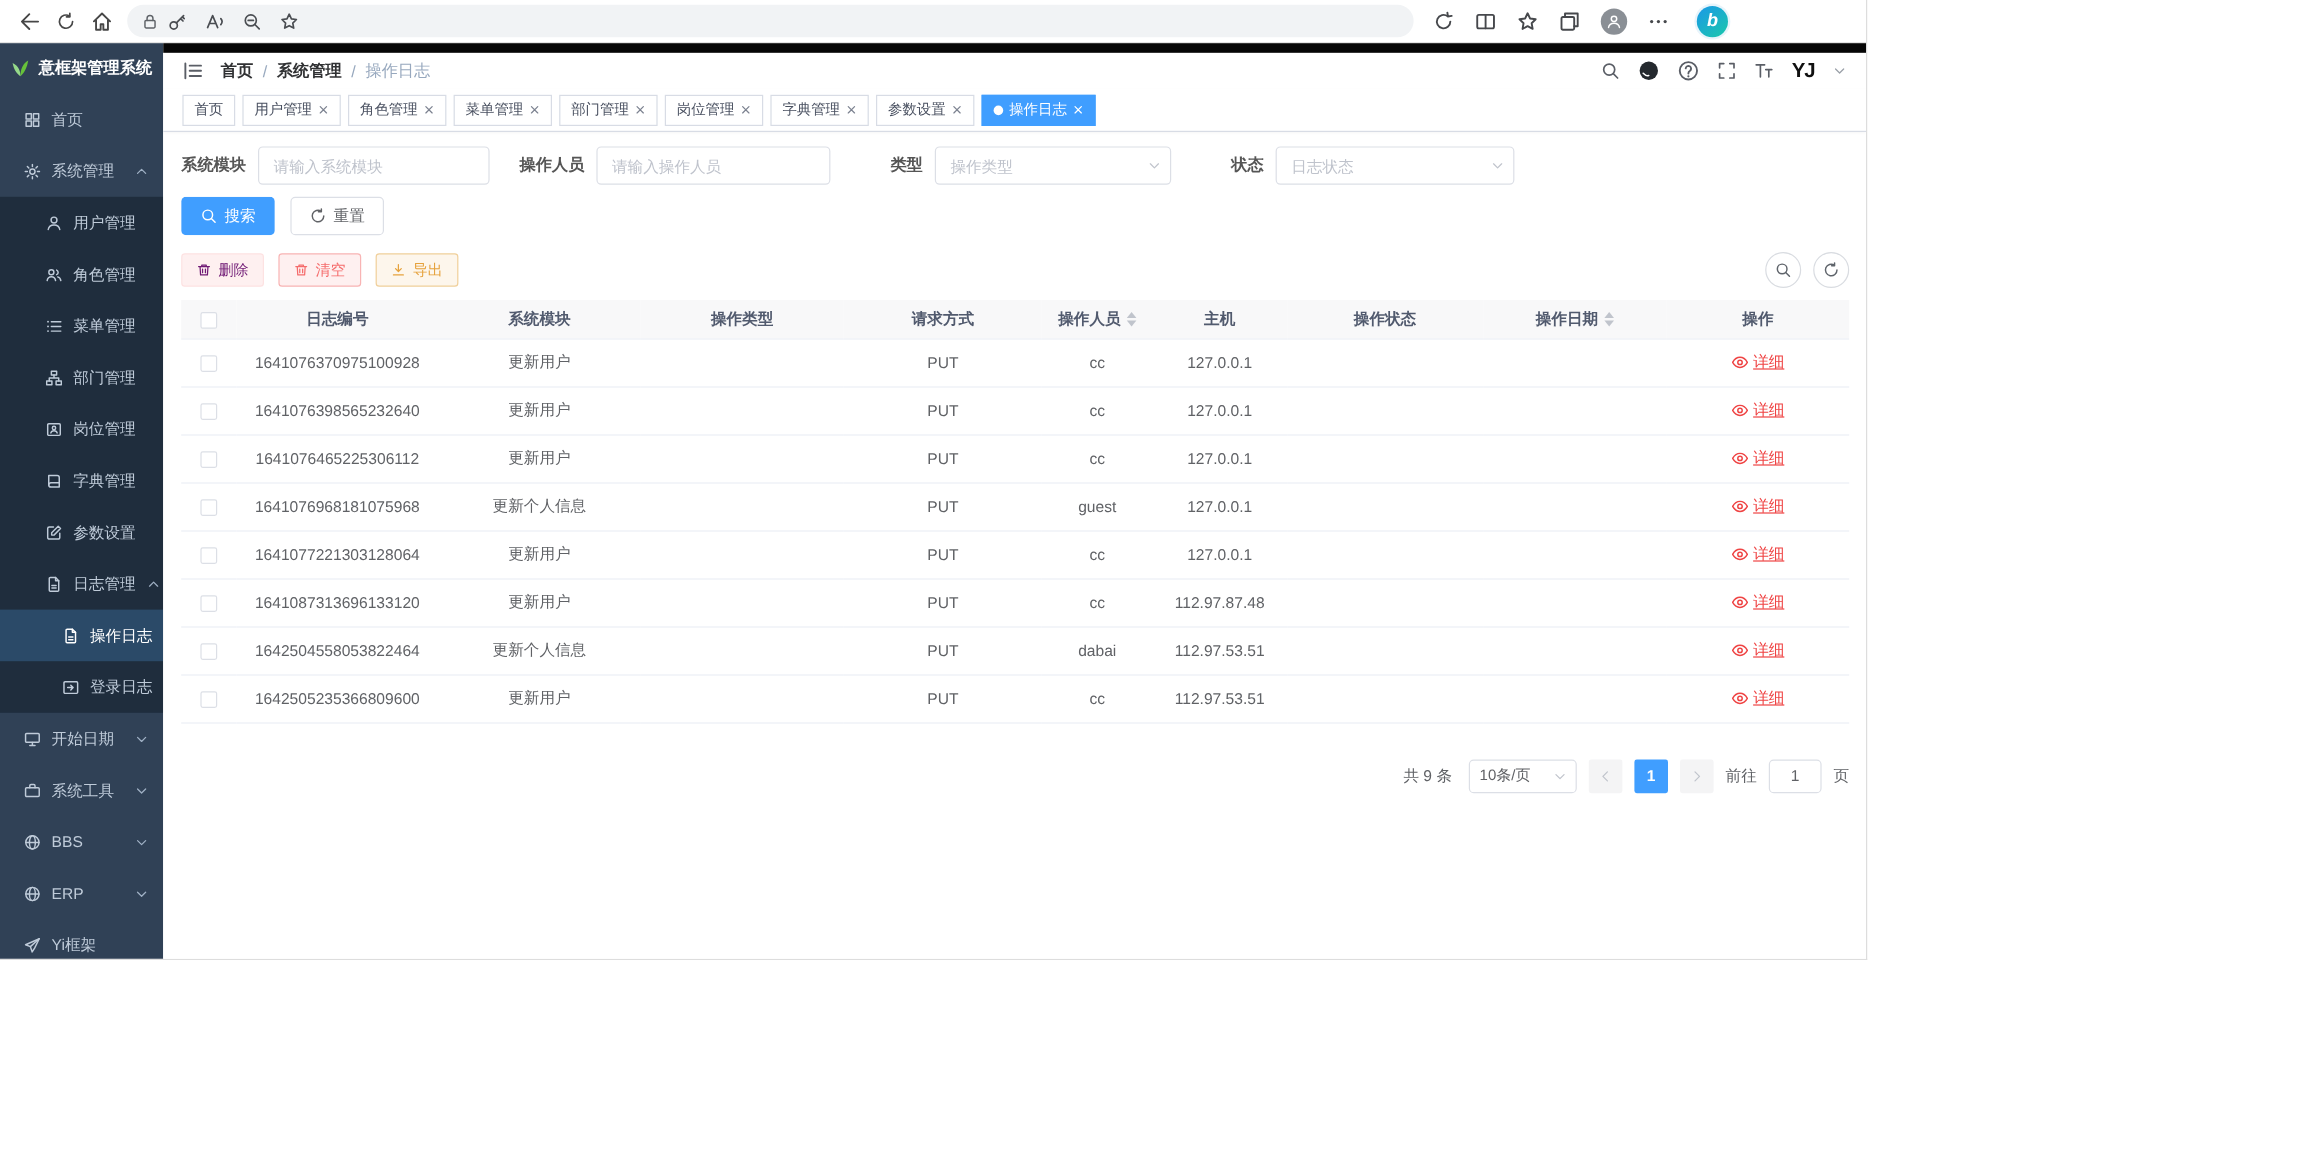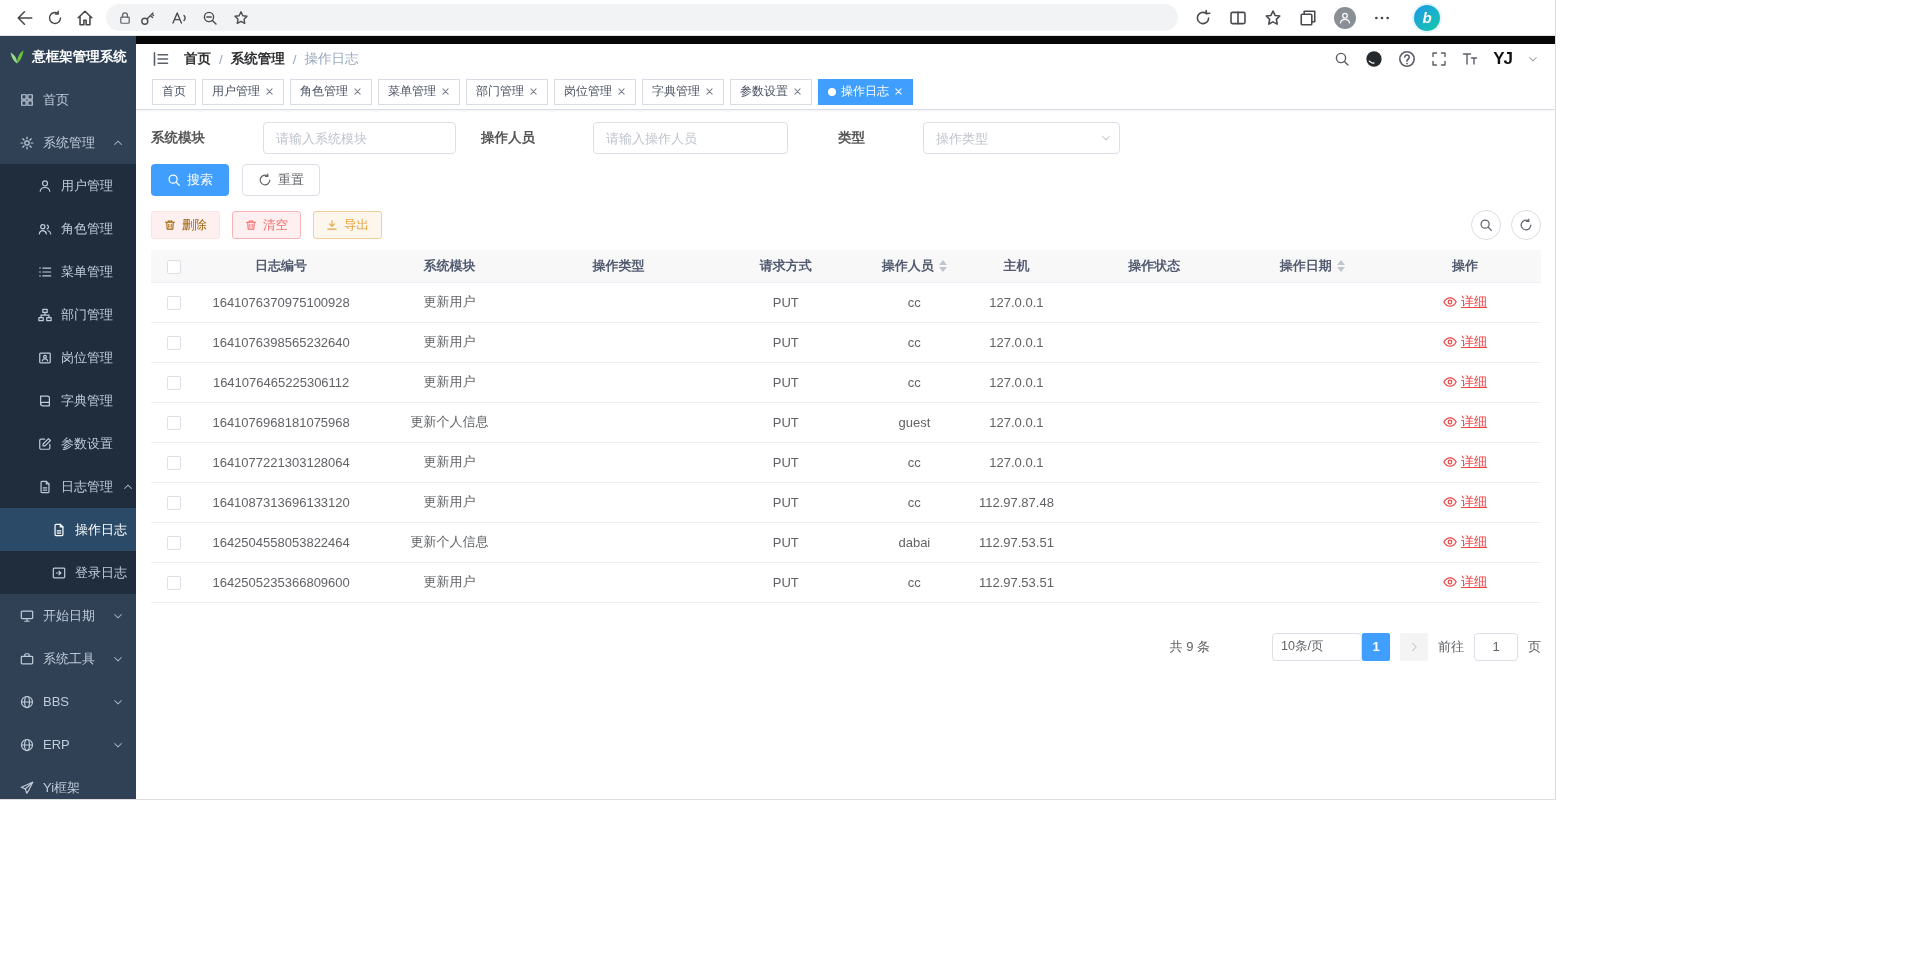--- a/index.html
+++ b/index.html
@@ -52,35 +52,35 @@
   .tab.active { background:#409eff; border-color:#409eff; color:#fff; }
   .tab.active .tab-x { color:#fff; }
   .tab-dot { width:8px; height:8px; border-radius:50%; background:#fff; }
 
   .content { flex:1; padding:12px 14px 0 15px; overflow:hidden; }
 
   
   .filter-row { display:flex; align-items:center; margin-bottom:10px; }
   .f-item { display:flex; align-items:center; }
   .f-label { font-size:13.5px; font-weight:700; color:#555; margin-right:10px; white-space:nowrap; }
-  .txt-input { height:32px; border:1px solid #dcdfe6; border-radius:4px; padding:0 12px; font-size:13px; color:#606266; outline:none; background:#fff; font-family:inherit;margin-left:48px; }
+  .txt-input { height:32px; border:1px solid #dcdfe6; border-radius:4px; padding:0 12px; font-size:13px; color:#606266; outline:none; background:#fff; font-family:inherit; }
   .txt-input::placeholder { color:#bfc3cc; }
   .sel-wrap { position:relative; }
   .sel-wrap .txt-input { padding-right:26px; cursor:pointer; }
   .sel-caret { position:absolute; right:8px; top:50%; transform:translateY(-50%); color:#c0c4cc; pointer-events:none; display:flex; }
   .date-range { width:193px; height:32px; border:1px solid #dcdfe6; border-radius:4px; display:flex; align-items:center; padding:0 8px; gap:4px; color:#bfc3cc; background:#fff; }
   .date-range input { border:none; outline:none; width:62px; text-align:center; font-size:12.5px; color:#606266; font-family:inherit; }
   .date-range input::placeholder { color:#bfc3cc; }
   .range-sep { color:#bfc3cc; font-size:12.5px; }
 
   .btn { height:32px; border-radius:4px; border:1px solid transparent; display:inline-flex; align-items:center; justify-content:flex-start; gap:6px; font-size:13px; padding:0 15px; cursor:pointer; font-family:inherit; }
   .btn-primary { background:#409eff; color:#fff; }
   .btn-plain { background:#fff; border-color:#dcdfe6; color:#606266; }
   .btn-sm { height:28px; padding:0 12px; font-size:12.5px; border-radius:3px; }
-  .btn-danger-dis { background:#fef0f0; border-color:#fde2e2; color:#a16207; cursor:not-allowed; }
+  .btn-danger-dis { background:#fef0f0; border-color:#fde2e2; color:#701a75; cursor:not-allowed; }
   .btn-danger { background:#fef0f0; border-color:#f8b4b4; color:#f56c6c; }
   .btn-warning { background:#fdf6ec; border-color:#f0cf9a; color:#e6a23c; }
 
   .toolbar { display:flex; align-items:center; gap:12px; margin:14px 0 10px; }
   .toolbar-right { margin-left:auto; display:flex; gap:10px; }
   .circle-btn { width:30px; height:30px; border-radius:50%; border:1px solid #d9dce1; background:#fff; color:#5f646b; display:flex; align-items:center; justify-content:center; cursor:pointer; }
 
   
   table { width:100%; border-collapse:collapse; font-size:13px; color:#606266; table-layout:fixed; }
   thead th { background:#f8f8f9; color:#515a6e; font-weight:700; height:32px; border-bottom:1px solid #ebeef5; text-align:center; font-size:13px; }
@@ -597,20 +597,31 @@
               <input class="txt-input" style="width: 193px;" placeholder="请输入系统模块">
             </div>
             <div class="f-item" style="margin-right:50px;">
               <span class="f-label">操作人员</span>
               <input class="txt-input" style="width: 195px;" placeholder="请输入操作人员">
             </div>
             <div class="f-item" style="margin-right:50px;">
               <span class="f-label">类型</span>
               <span class="sel-wrap">
                 <input class="txt-input" style="width: 197px;" readonly="" placeholder="操作类型">
+                <span class="sel-caret">
+                    <svg class="ic ic12">
+                      <use href="#i-chev-down"></use>
+                    </svg>
+                  </span>
+              </span>
+            </div>
+            <div class="f-item">
+              <span class="f-label">状态</span>
+              <span class="sel-wrap">
+                <input class="txt-input" style="width: 199px;" readonly="" placeholder="日志状态">
                 <span class="sel-caret">
                     <svg class="ic ic12">
                       <use href="#i-chev-down"></use>
                     </svg>
                   </span>
               </span>
             </div>
           </div>
 
           <div class="filter-row">

